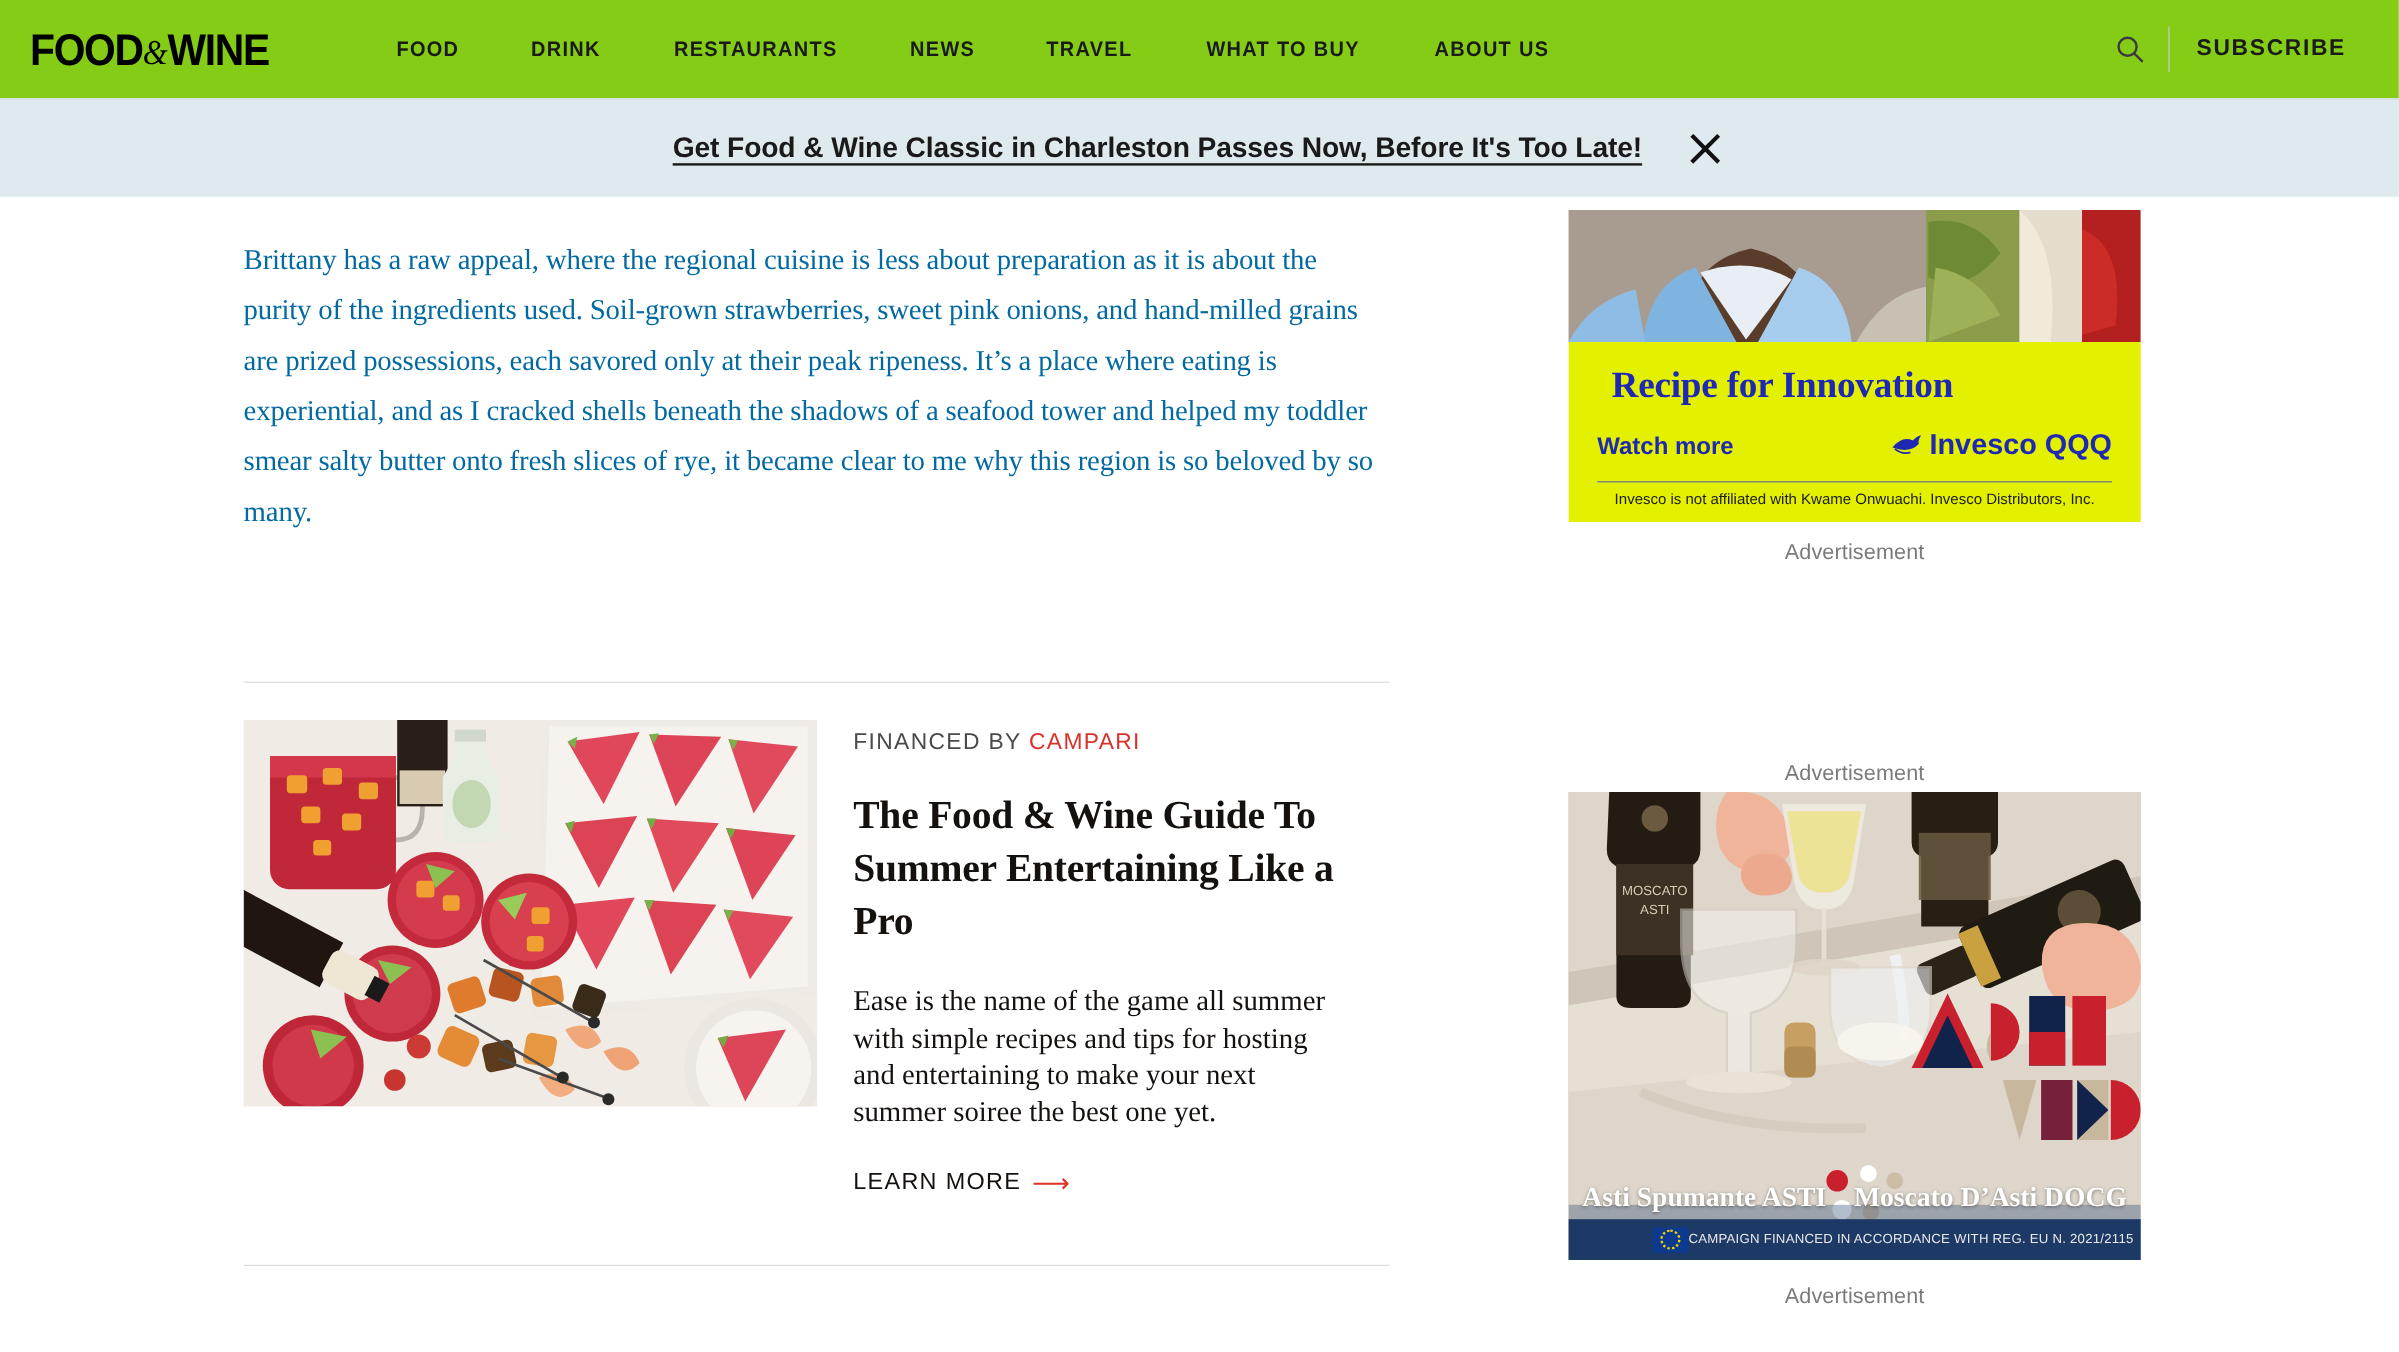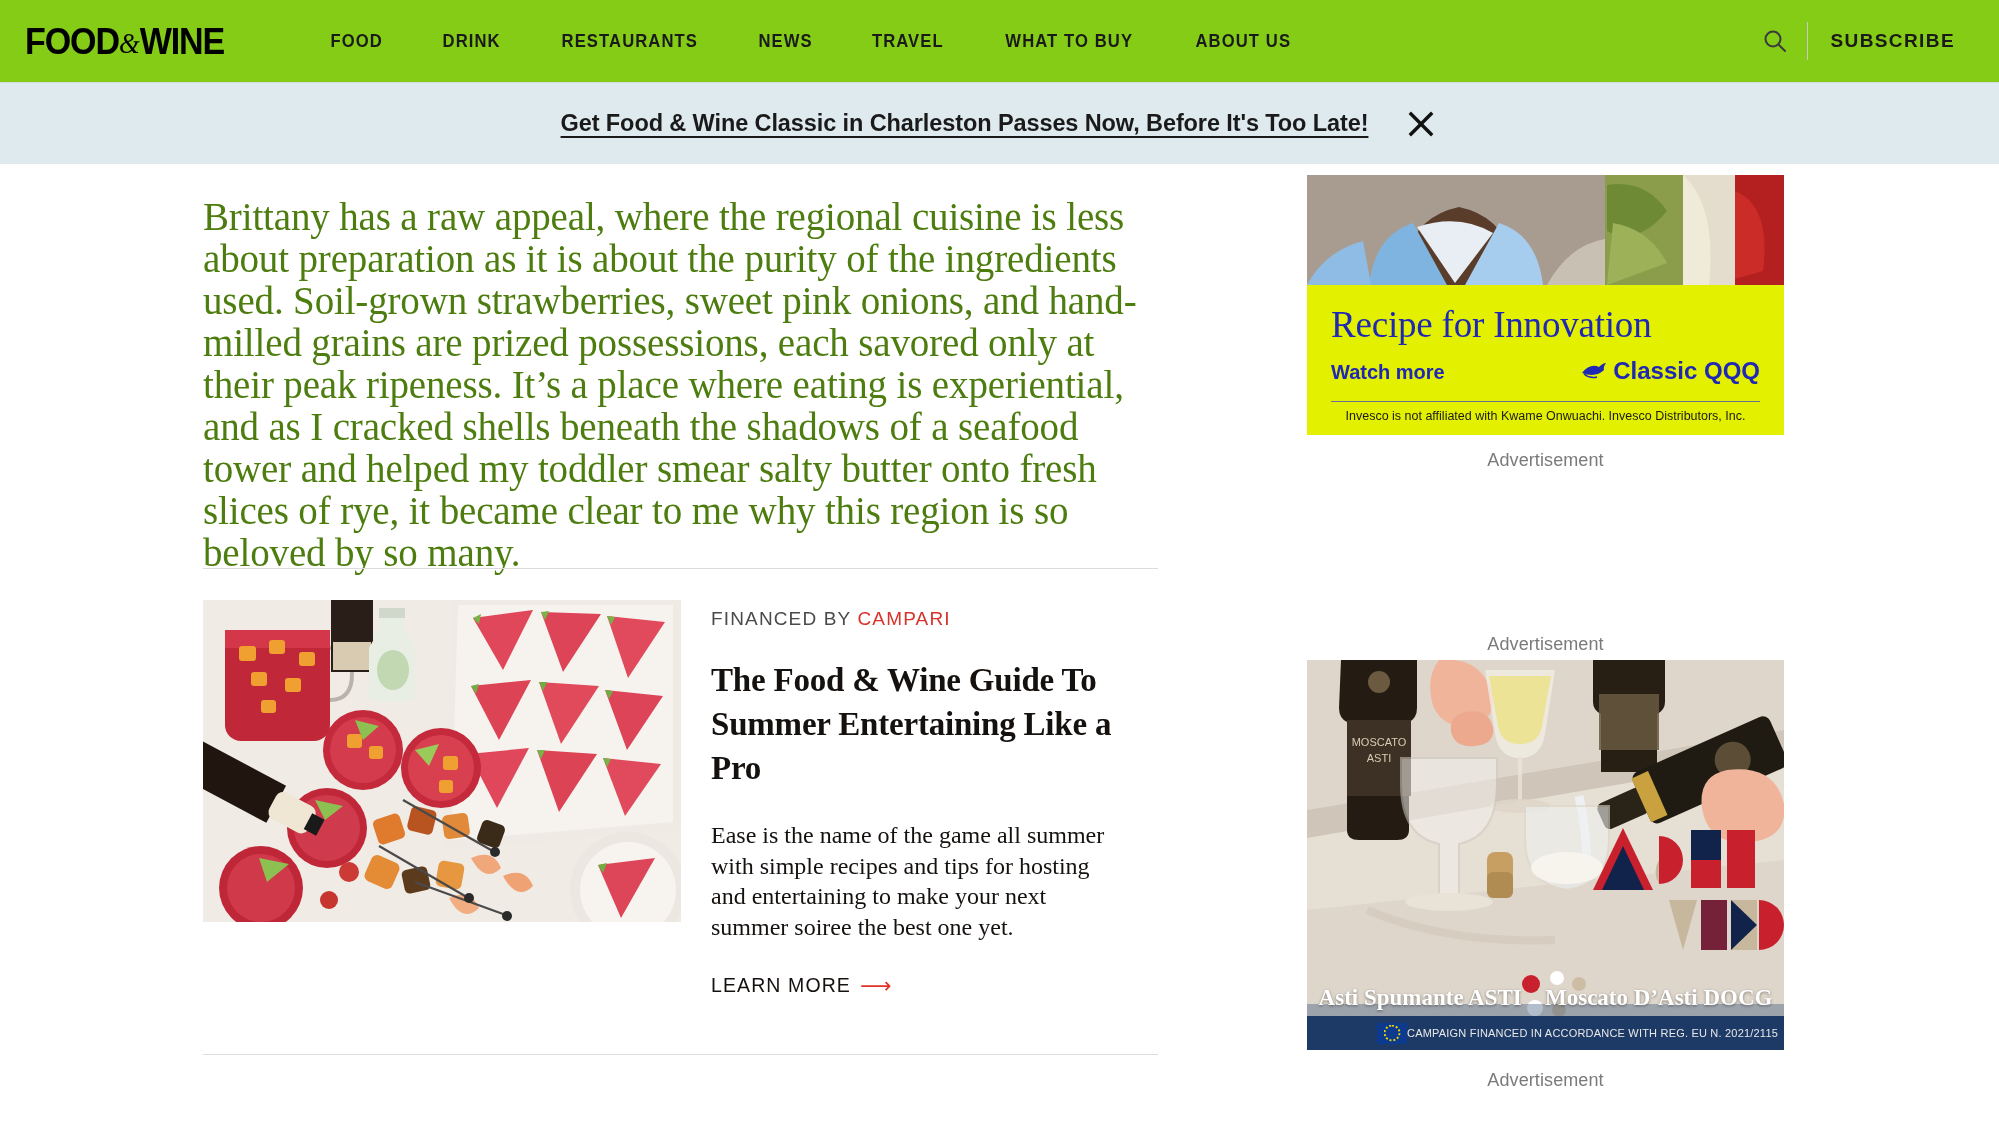--- a/index.html
+++ b/index.html
@@ -98,23 +98,23 @@
   }
 
   
   .article {
     position: absolute;
     left: 203px; top: 196px;
     width: 955px;
   }
   .article-para {
     font-family: "Liberation Serif", serif;
-    font-size: 39px;
+    font-size: 24px;
     line-height: 42px;
-    color: #4d7c0f;
+    color: #0369a1;
     letter-spacing: -0.15px;
     width: 955px;
   }
   .rule {
     height: 1px; background: #dcdcdc;
     width: 955px;
   }
   .rule-top { position: absolute; left: 203px; top: 568px; }
   .rule-bottom { position: absolute; left: 203px; top: 1054px; }
 
@@ -181,23 +181,23 @@
   .ad-box-1 {
     position: absolute; left: 1307px; top: 175px;
     width: 477px; height: 260px;
     overflow: hidden; cursor: pointer;
   }
   .ad1-photo { height: 110px; position: relative; overflow: hidden; background:#bdb5ab; }
   .ad1-yellow {
     height: 150px; background: #e3f000; position: relative;
   }
   .ad1-head {
-    position: absolute; left: 24px; top: 18px;
+    position: absolute; left: 36px; top: 18px;
     font-family: "Liberation Serif", serif;
-    font-weight: 400; font-size: 37px; color: #1f28b4;
+    font-weight: 700; font-size: 31px; color: #1f28b4;
     letter-spacing: -0.2px;
   }
   .ad1-watch {
     position: absolute; left: 24px; top: 76px;
     font-size: 20px; font-weight: 700; color: #1f28b4;
   }
   .ad1-brand {
     position: absolute; right: 24px; top: 72px;
     font-size: 24px; font-weight: 700; color: #1f28b4;
     display: flex; align-items: center; gap: 6px;
@@ -440,21 +440,21 @@
     </svg>
   </div>
   <div class="ad1-yellow">
     <div class="ad1-head">Recipe for Innovation</div>
     <div class="ad1-watch">Watch more</div>
     <div class="ad1-brand">
       <svg width="26" height="18" viewBox="0 0 26 18">
         <path d="M1,11 q8,-10 17,-6 q4,-4 7,-4 q-3,4 -2,7 q-8,8 -22,3 z" fill="#1f28b4"></path>
         <path d="M3,12 q6,5 13,3" stroke="#1f28b4" stroke-width="1.4" fill="none"></path>
       </svg>
-      <span>Classic QQQ</span>
+      <span>Invesco QQQ</span>
     </div>
     <div class="ad1-rule"></div>
     <div class="ad1-disc">Invesco is not affiliated with Kwame Onwuachi. Invesco Distributors, Inc.</div>
   </div>
 </div>
 
 <div class="ad-label ad-label-1">Advertisement</div>
 <div class="ad-label ad-label-2">Advertisement</div>
 
 <div class="ad-box-2">

